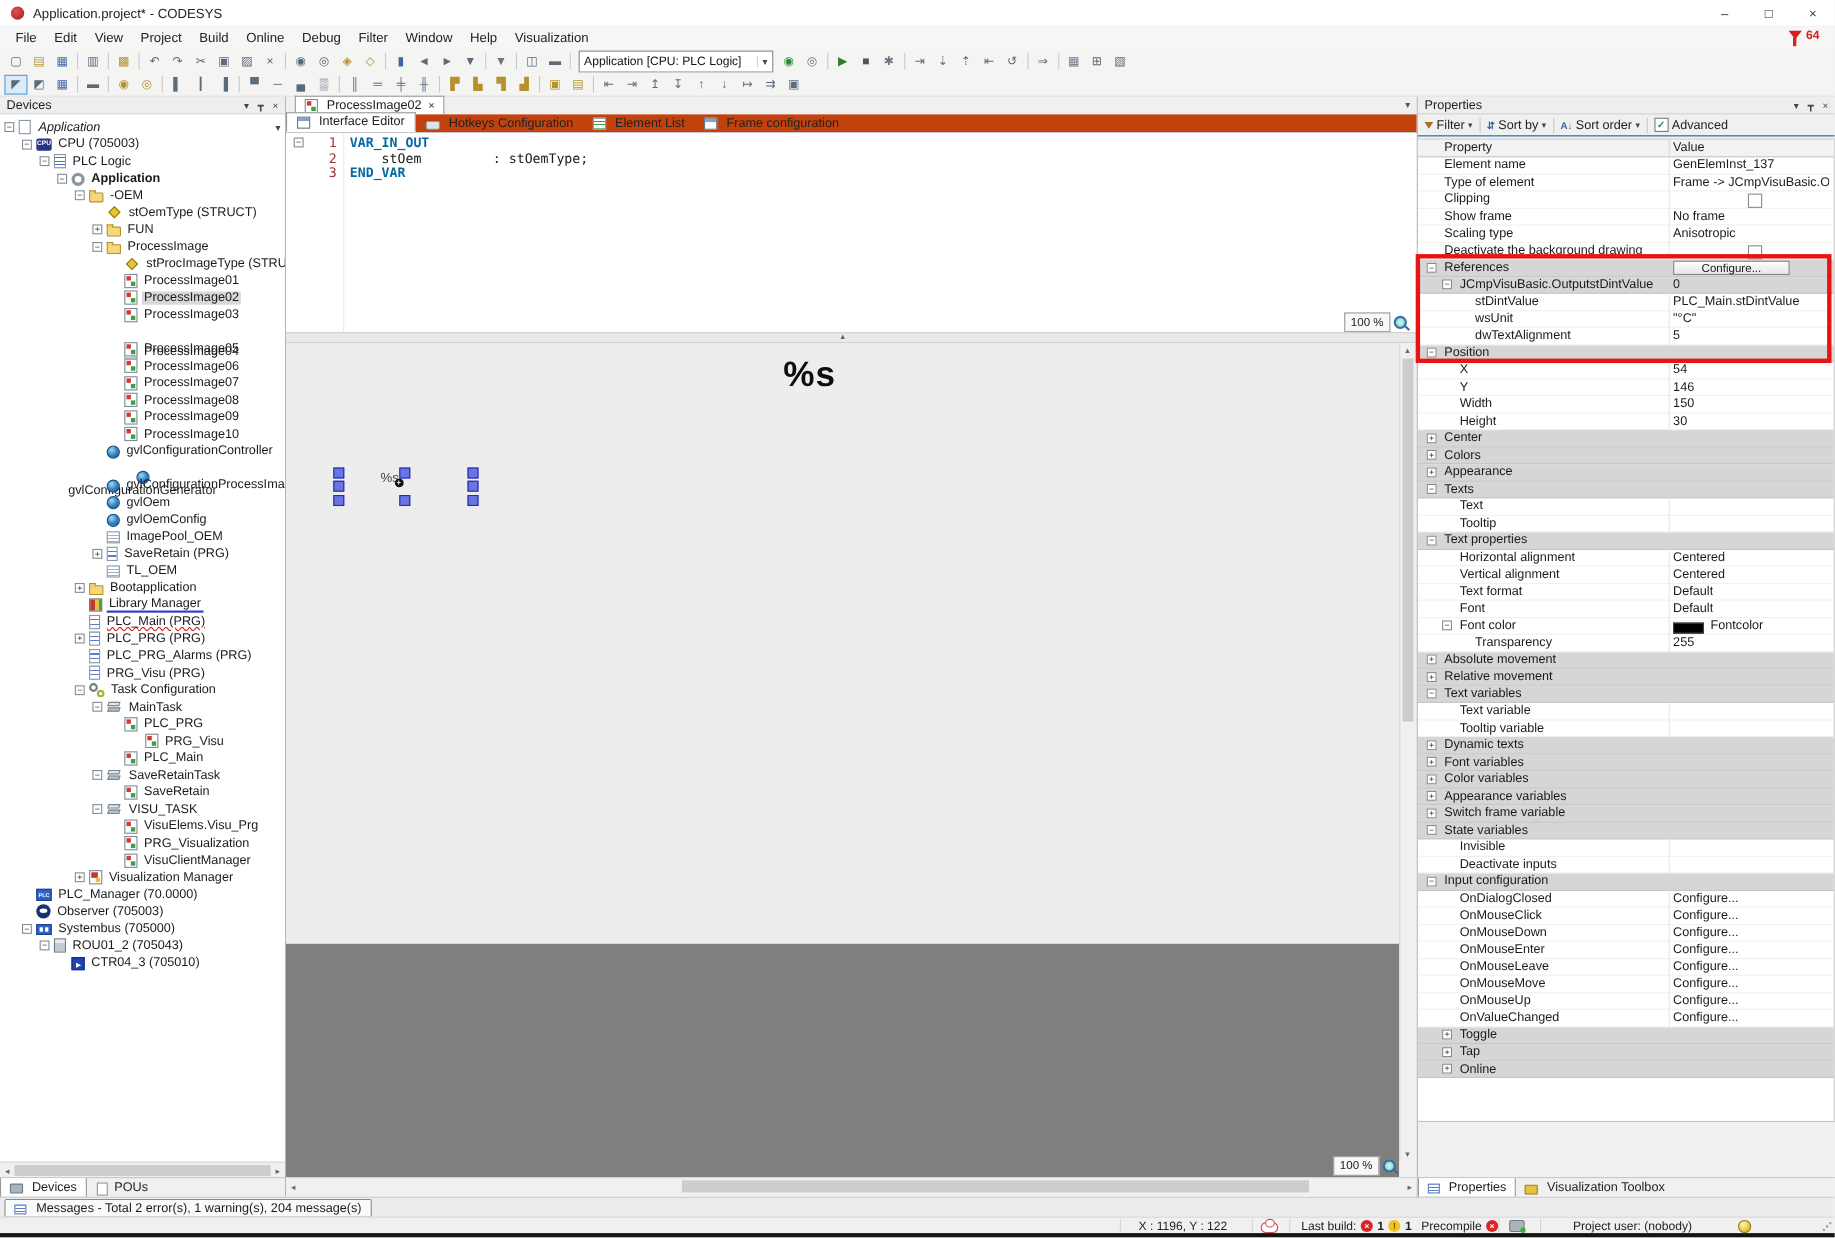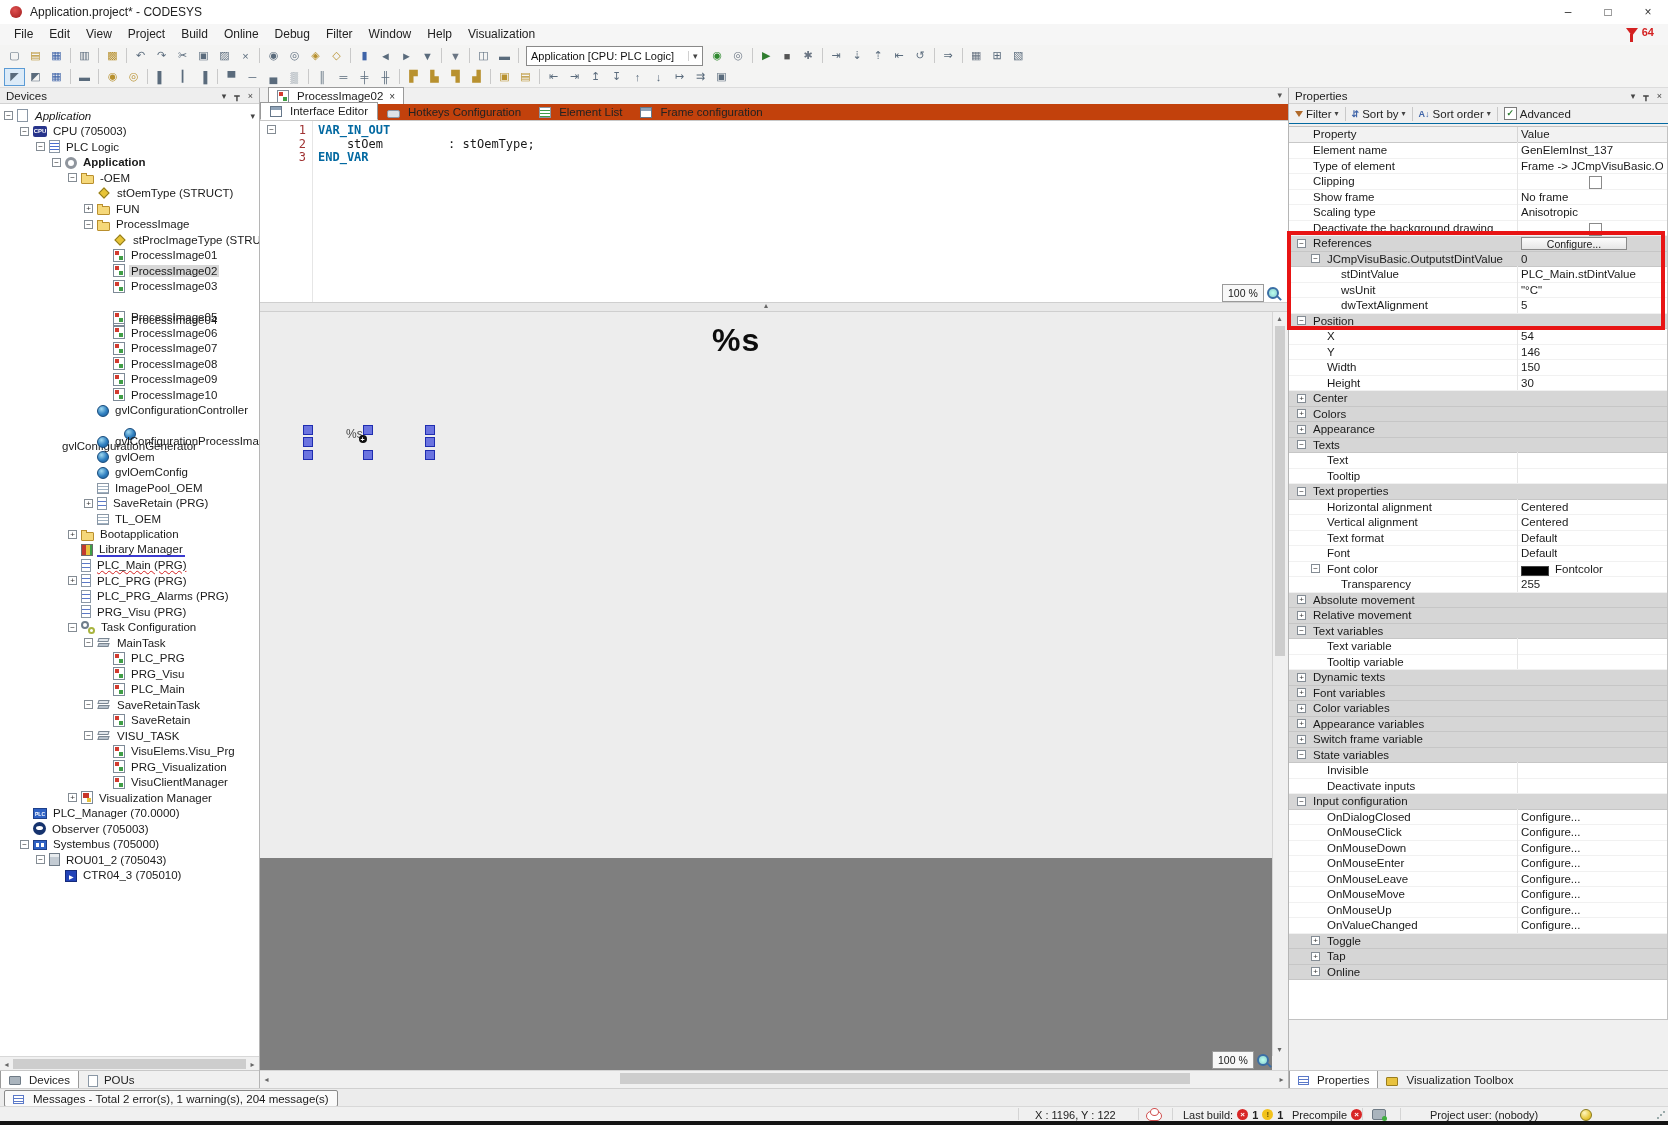--- a/index.html
+++ b/index.html
@@ -487,21 +487,21 @@
       <div class="trow" style="top: 531px;">
         <span class="exp" style="margin-left: 84px;">−</span>
         <span class="ic ic-task" style="margin-left: 4px;"></span>
         <span class="lbl">MainTask</span>
       </div>
       <div class="trow" style="top: 546.5px;">
         <span class="exp" style="margin-left: 100px; visibility: hidden;"></span>
         <span class="ic ic-visu" style="margin-left: 4px;"></span>
         <span class="lbl">PLC_PRG</span>
       </div>
-      <div class="trow" style="top: 562px;">
+      <div class="trow" style="top: 562px; padding-left: 19px;">
         <span class="exp" style="margin-left: 100px; visibility: hidden;"></span>
         <span class="ic ic-visu" style="margin-left: 4px;"></span>
         <span class="lbl">PRG_Visu</span>
       </div>
       <div class="trow" style="top: 577.5px;">
         <span class="exp" style="margin-left: 100px; visibility: hidden;"></span>
         <span class="ic ic-visu" style="margin-left: 4px;"></span>
         <span class="lbl">PLC_Main</span>
       </div>
       <div class="trow" style="top: 593px;">

